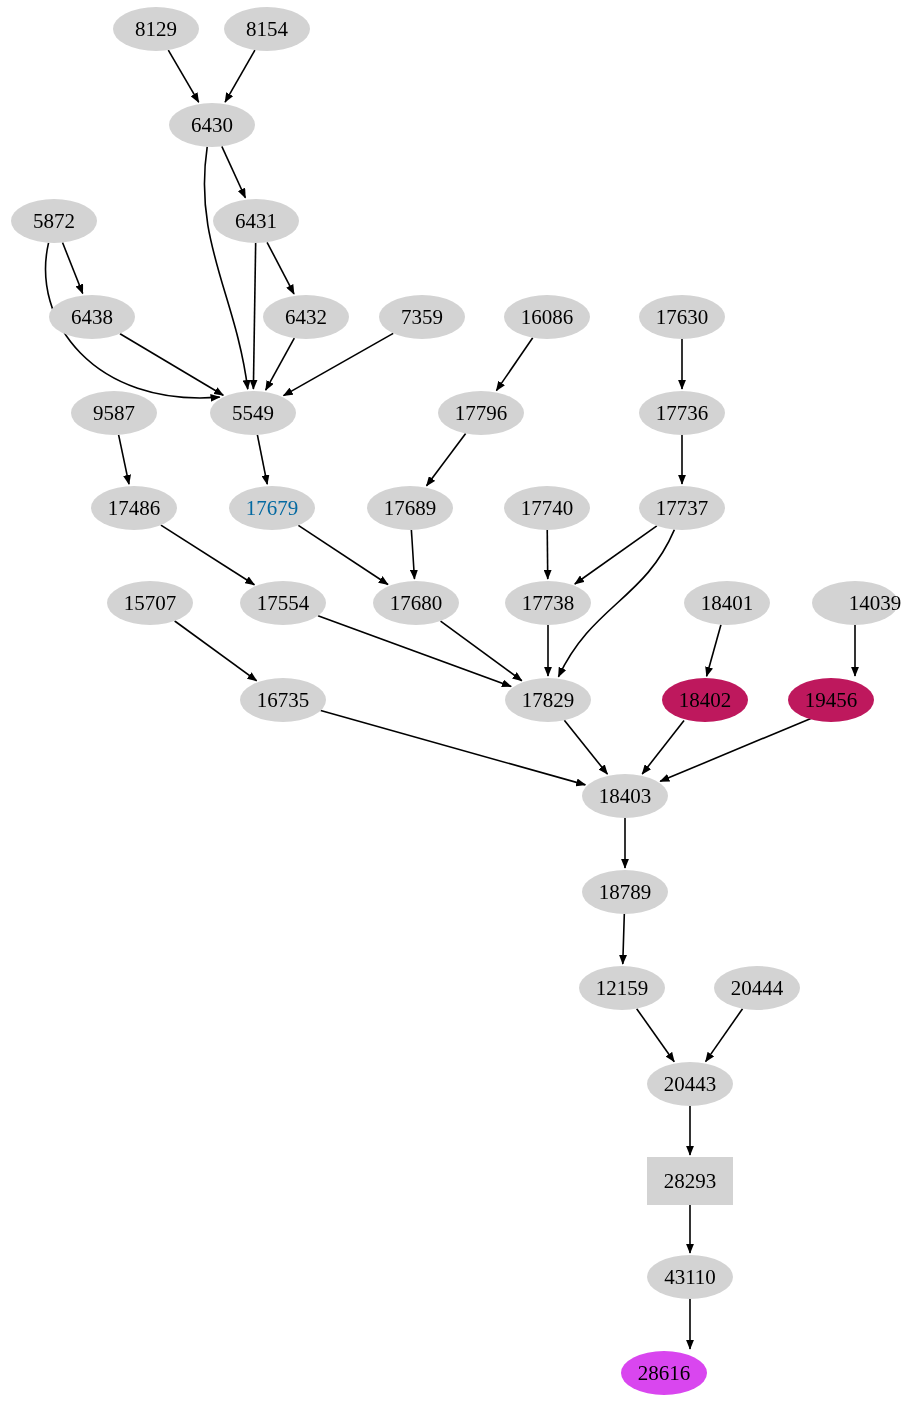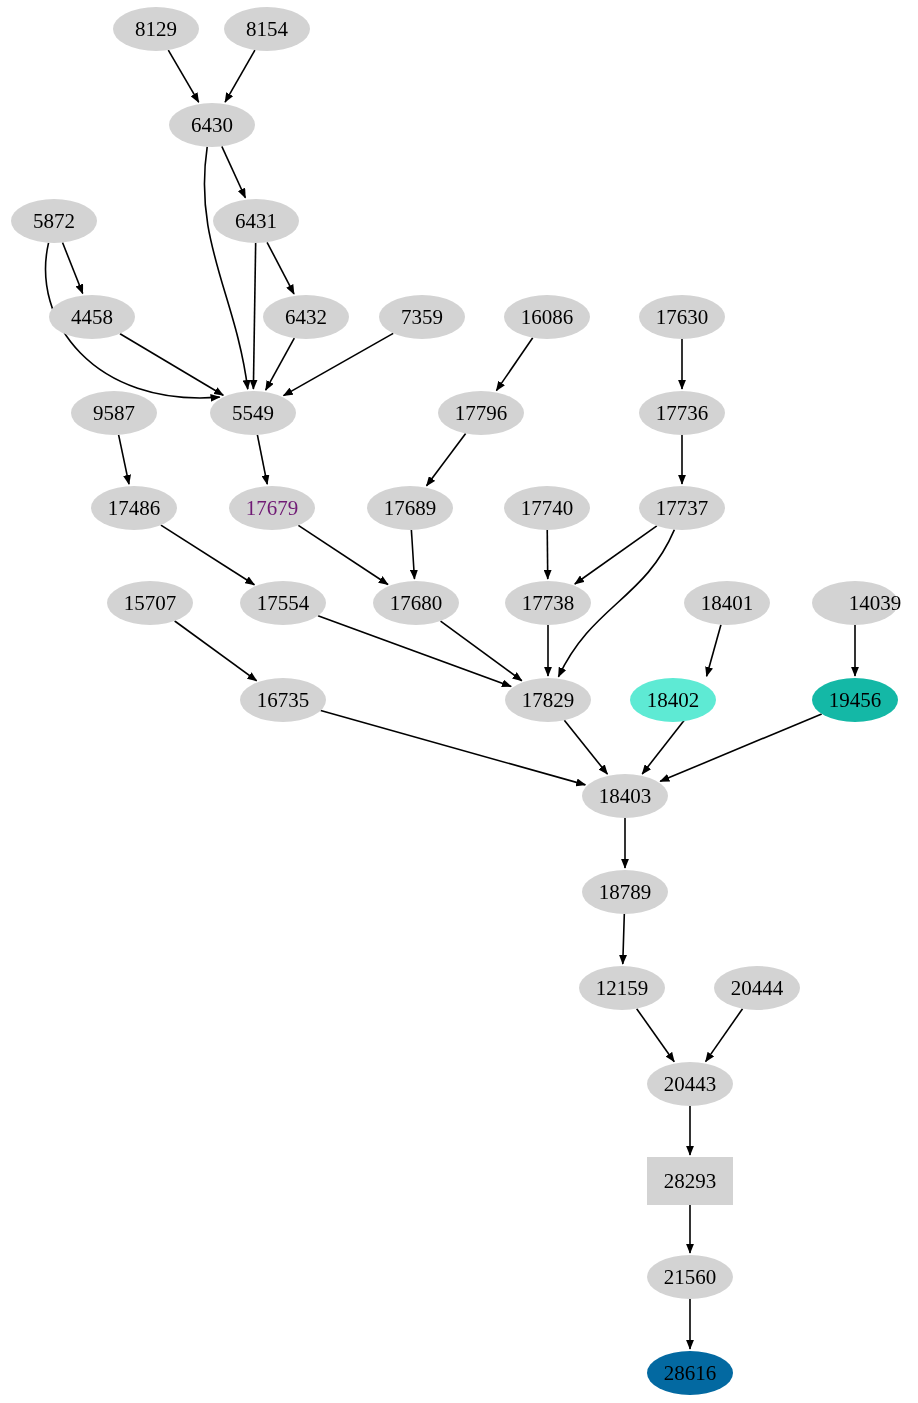--- a/index.html
+++ b/index.html
@@ -109,21 +109,21 @@
       <div class="node ellipse" style="left: 169px; top: 103px; width: 86px; height: 44px; background: rgb(211, 211, 211);">
         <span class="node-label" style="color: rgb(0, 0, 0);">6430</span>
       </div>
       <div class="node ellipse" style="left: 11px; top: 199px; width: 86px; height: 44px; background: rgb(211, 211, 211);">
         <span class="node-label" style="color: rgb(0, 0, 0);">5872</span>
       </div>
       <div class="node ellipse" style="left: 213px; top: 199px; width: 86px; height: 44px; background: rgb(211, 211, 211);">
         <span class="node-label" style="color: rgb(0, 0, 0);">6431</span>
       </div>
       <div class="node ellipse" style="left: 49px; top: 295px; width: 86px; height: 44px; background: rgb(211, 211, 211);">
-        <span class="node-label" style="color: rgb(0, 0, 0);">4458</span>
+        <span class="node-label" style="color: rgb(0, 0, 0);">6438</span>
       </div>
       <div class="node ellipse" style="left: 263px; top: 295px; width: 86px; height: 44px; background: rgb(211, 211, 211);">
         <span class="node-label" style="color: rgb(0, 0, 0);">6432</span>
       </div>
       <div class="node ellipse" style="left: 379px; top: 295px; width: 86px; height: 44px; background: rgb(211, 211, 211);">
         <span class="node-label" style="color: rgb(0, 0, 0);">7359</span>
       </div>
       <div class="node ellipse" style="left: 504px; top: 295px; width: 86px; height: 44px; background: rgb(211, 211, 211);">
         <span class="node-label" style="color: rgb(0, 0, 0);">16086</span>
       </div>
@@ -139,21 +139,21 @@
       <div class="node ellipse" style="left: 438px; top: 391px; width: 86px; height: 44px; background: rgb(211, 211, 211);">
         <span class="node-label" style="color: rgb(0, 0, 0);">17796</span>
       </div>
       <div class="node ellipse" style="left: 639px; top: 391px; width: 86px; height: 44px; background: rgb(211, 211, 211);">
         <span class="node-label" style="color: rgb(0, 0, 0);">17736</span>
       </div>
       <div class="node ellipse" style="left: 91px; top: 486px; width: 86px; height: 44px; background: rgb(211, 211, 211);">
         <span class="node-label" style="color: rgb(0, 0, 0);">17486</span>
       </div>
       <div class="node ellipse" style="left: 229px; top: 486px; width: 86px; height: 44px; background: rgb(211, 211, 211);">
-        <span class="node-label" style="color: #701a75;">17679</span>
+        <span class="node-label" style="color: #0369a1;">17679</span>
       </div>
       <div class="node ellipse" style="left: 367px; top: 486px; width: 86px; height: 44px; background: rgb(211, 211, 211);">
         <span class="node-label" style="color: rgb(0, 0, 0);">17689</span>
       </div>
       <div class="node ellipse" style="left: 504px; top: 486px; width: 86px; height: 44px; background: rgb(211, 211, 211);">
         <span class="node-label" style="color: rgb(0, 0, 0);">17740</span>
       </div>
       <div class="node ellipse" style="left: 639px; top: 486px; width: 86px; height: 44px; background: rgb(211, 211, 211);">
         <span class="node-label" style="color: rgb(0, 0, 0);">17737</span>
       </div>
@@ -174,24 +174,24 @@
       </div>
       <div class="node ellipse" style="left: 812px; top: 581px; width: 86px; height: 44px; background: rgb(211, 211, 211);">
         <span class="node-label" style="color: rgb(0, 0, 0); margin-left: 40px;">14039</span>
       </div>
       <div class="node ellipse" style="left: 240px; top: 678px; width: 86px; height: 44px; background: rgb(211, 211, 211);">
         <span class="node-label" style="color: rgb(0, 0, 0);">16735</span>
       </div>
       <div class="node ellipse" style="left: 505px; top: 678px; width: 86px; height: 44px; background: rgb(211, 211, 211);">
         <span class="node-label" style="color: #000000;">17829</span>
       </div>
-      <div class="node ellipse" style="left: 630px; top: 678px; width: 86px; height: 44px; background: #5eead4; align-items: center;">
+      <div class="node ellipse" style="left: 662px; top: 678px; width: 86px; height: 44px; background: #be185d; align-items: center;">
         <span class="node-label" style="color: rgb(0, 0, 0);">18402</span>
       </div>
-      <div class="node ellipse" style="left: 812px; top: 678px; width: 86px; height: 44px; background: #14b8a6; align-items: center;">
+      <div class="node ellipse" style="left: 788px; top: 678px; width: 86px; height: 44px; background: #be185d; align-items: center;">
         <span class="node-label" style="color: rgb(0, 0, 0);">19456</span>
       </div>
       <div class="node ellipse" style="left: 582px; top: 774px; width: 86px; height: 44px; background: rgb(211, 211, 211);">
         <span class="node-label" style="color: rgb(0, 0, 0);">18403</span>
       </div>
       <div class="node ellipse" style="left: 582px; top: 870px; width: 86px; height: 44px; background: rgb(211, 211, 211);">
         <span class="node-label" style="color: rgb(0, 0, 0);">18789</span>
       </div>
       <div class="node ellipse" style="left: 579px; top: 966px; width: 86px; height: 44px; background: rgb(211, 211, 211);">
         <span class="node-label" style="color: rgb(0, 0, 0);">12159</span>
@@ -199,19 +199,19 @@
       <div class="node ellipse" style="left: 714px; top: 966px; width: 86px; height: 44px; background: rgb(211, 211, 211);">
         <span class="node-label" style="color: rgb(0, 0, 0);">20444</span>
       </div>
       <div class="node ellipse" style="left: 647px; top: 1062px; width: 86px; height: 44px; background: rgb(211, 211, 211);">
         <span class="node-label" style="color: rgb(0, 0, 0);">20443</span>
       </div>
       <div class="node box" style="left: 647px; top: 1157px; width: 86px; height: 48px; background: rgb(211, 211, 211);">
         <span class="node-label" style="color: rgb(0, 0, 0);">28293</span>
       </div>
       <div class="node ellipse" style="left: 647px; top: 1255px; width: 86px; height: 44px; background: rgb(211, 211, 211);">
-        <span class="node-label" style="color: rgb(0, 0, 0);">21560</span>
-      </div>
-      <div class="node ellipse" style="left: 647px; top: 1351px; width: 86px; height: 44px; background: #0369a1;">
+        <span class="node-label" style="color: rgb(0, 0, 0);">43110</span>
+      </div>
+      <div class="node ellipse" style="left: 621px; top: 1351px; width: 86px; height: 44px; background: #d946ef;">
         <span class="node-label" style="color: rgb(0, 0, 0);">28616</span>
       </div>
     </div>
 </div>
 
 </body></html>

